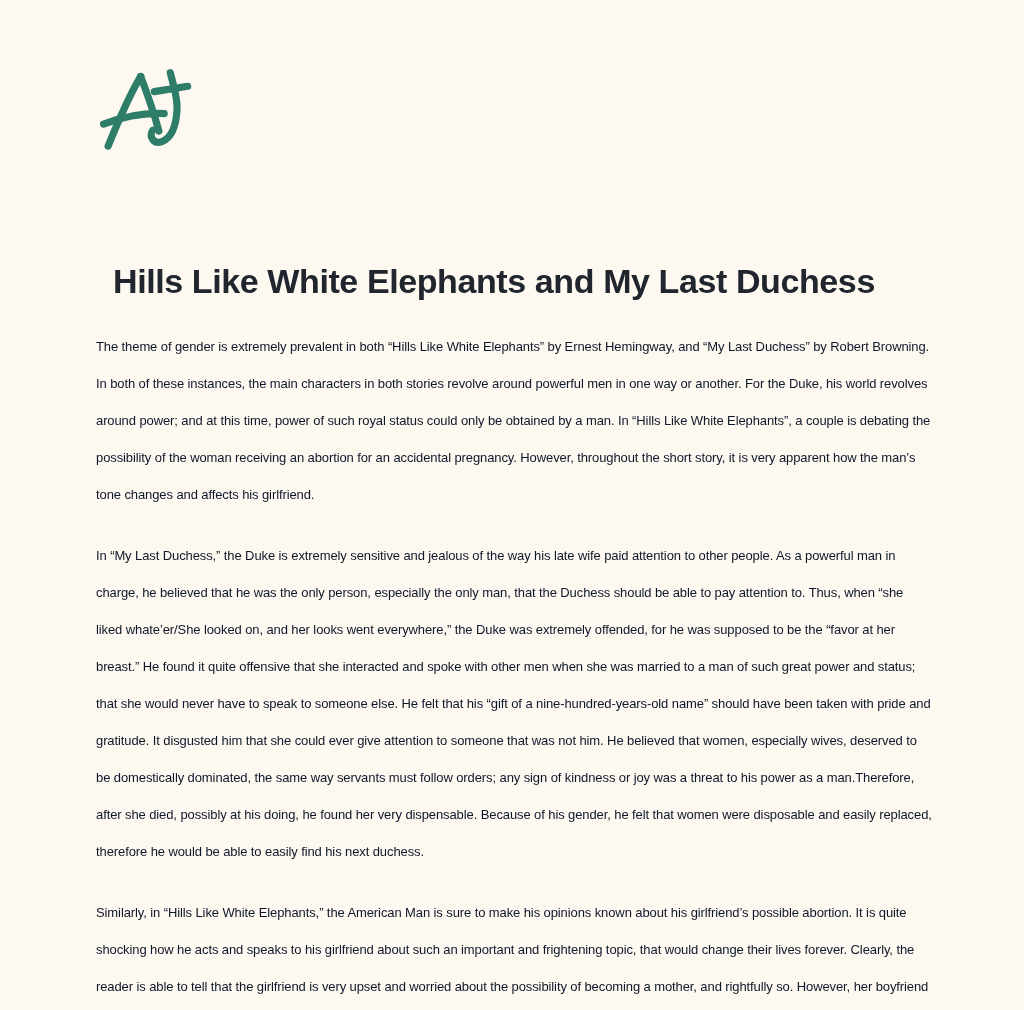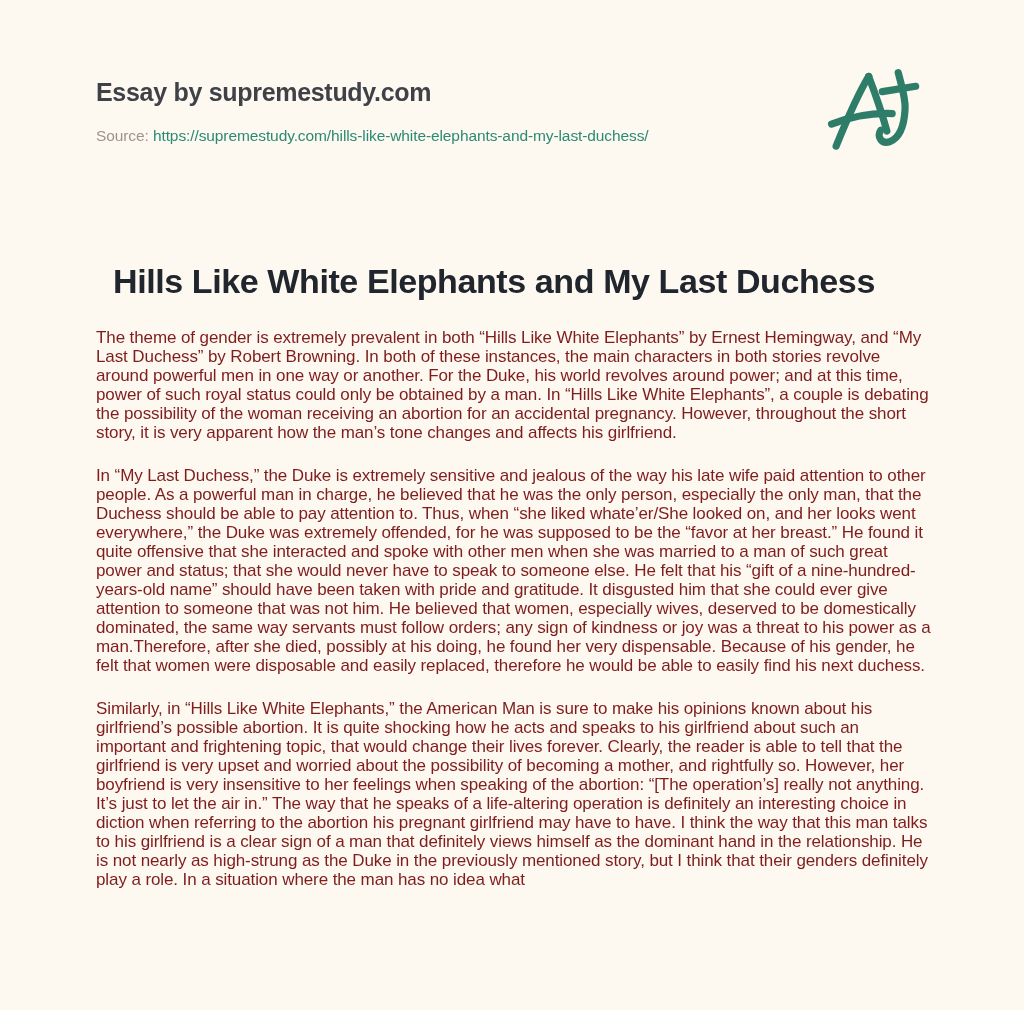--- a/index.html
+++ b/index.html
@@ -50,43 +50,36 @@
   }
   .article-title {
     margin: 102px 0 0 17px;
     font-size: 34px;
     font-weight: 700;
     color: #20252E;
     letter-spacing: -0.4px;
   }
   .essay p {
     margin: 0 0 24px 0;
-    font-size: 17px;
-    line-height: 19px;
-    color: #7f1d1d;
+    font-size: 13px;
+    line-height: 37px;
+    color: #0f172a;
     letter-spacing: -0.1px;
     width: 836px;
   }
   .essay p:first-child {
     margin-top: 27px;
   }
 </style>
 </head>
 <body>
 
 <div class="page">
 
   <div class="header-row">
-    <div>
-      <h1 class="site-title">Essay by supremestudy.com</h1>
-      <div class="source-line">
-        <span class="source-label">Source:</span>
-        <a class="source-link">https://supremestudy.com/hills-like-white-elephants-and-my-last-duchess/</a>
-      </div>
-    </div>
 
     <div class="logo">
       <svg width="100" height="94" viewBox="0 0 132 112" fill="none" xmlns="http://www.w3.org/2000/svg">
 
         <path d="M16 105 C27 78 45 36 59 13" stroke="#2E7D68" stroke-width="9.5" stroke-linecap="round" fill="none"></path>
 
         <path d="M59 13 C67 34 77 63 83 85" stroke="#2E7D68" stroke-width="9.5" stroke-linecap="round" fill="none"></path>
 
         <path d="M10 76 C36 66 64 61 90 62" stroke="#2E7D68" stroke-width="9.5" stroke-linecap="round" fill="none"></path>
 

